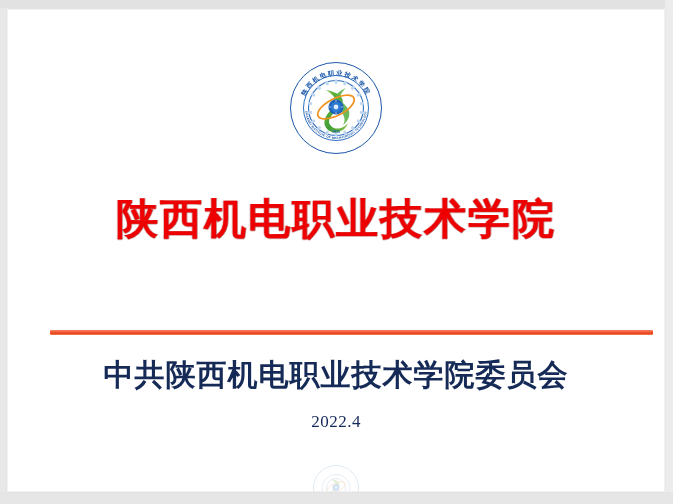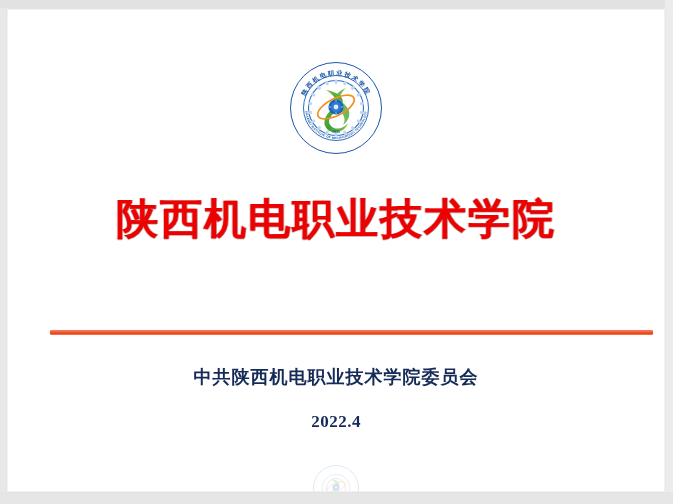--- a/index.html
+++ b/index.html
@@ -123,32 +123,32 @@
   }
 
   
   #footer-block {
     position: absolute;
     left: 0; right: 0;
     top: 352px;
     text-align: center;
   }
   #institution-line {
-    font-family: Liberation Serif, serif;
+    font-family: Liberation Mono, monospace;
     font-weight: 700;
-    font-size: 18px;
+    font-size: 30px;
     line-height: 30px;
     letter-spacing: 1px;
     color: #152a56;
     white-space: nowrap;
   }
   #date-line {
     margin-top: 19px;
     font-family: "Liberation Serif", "DejaVu Serif", serif;
-    font-weight: 700;
+    font-weight: 400;
     font-size: 17px;
     line-height: 22px;
     letter-spacing: 0.5px;
     color: #16295a;
   }
 
   
   #watermark-logo {
     position: absolute;
     left: 50%;

